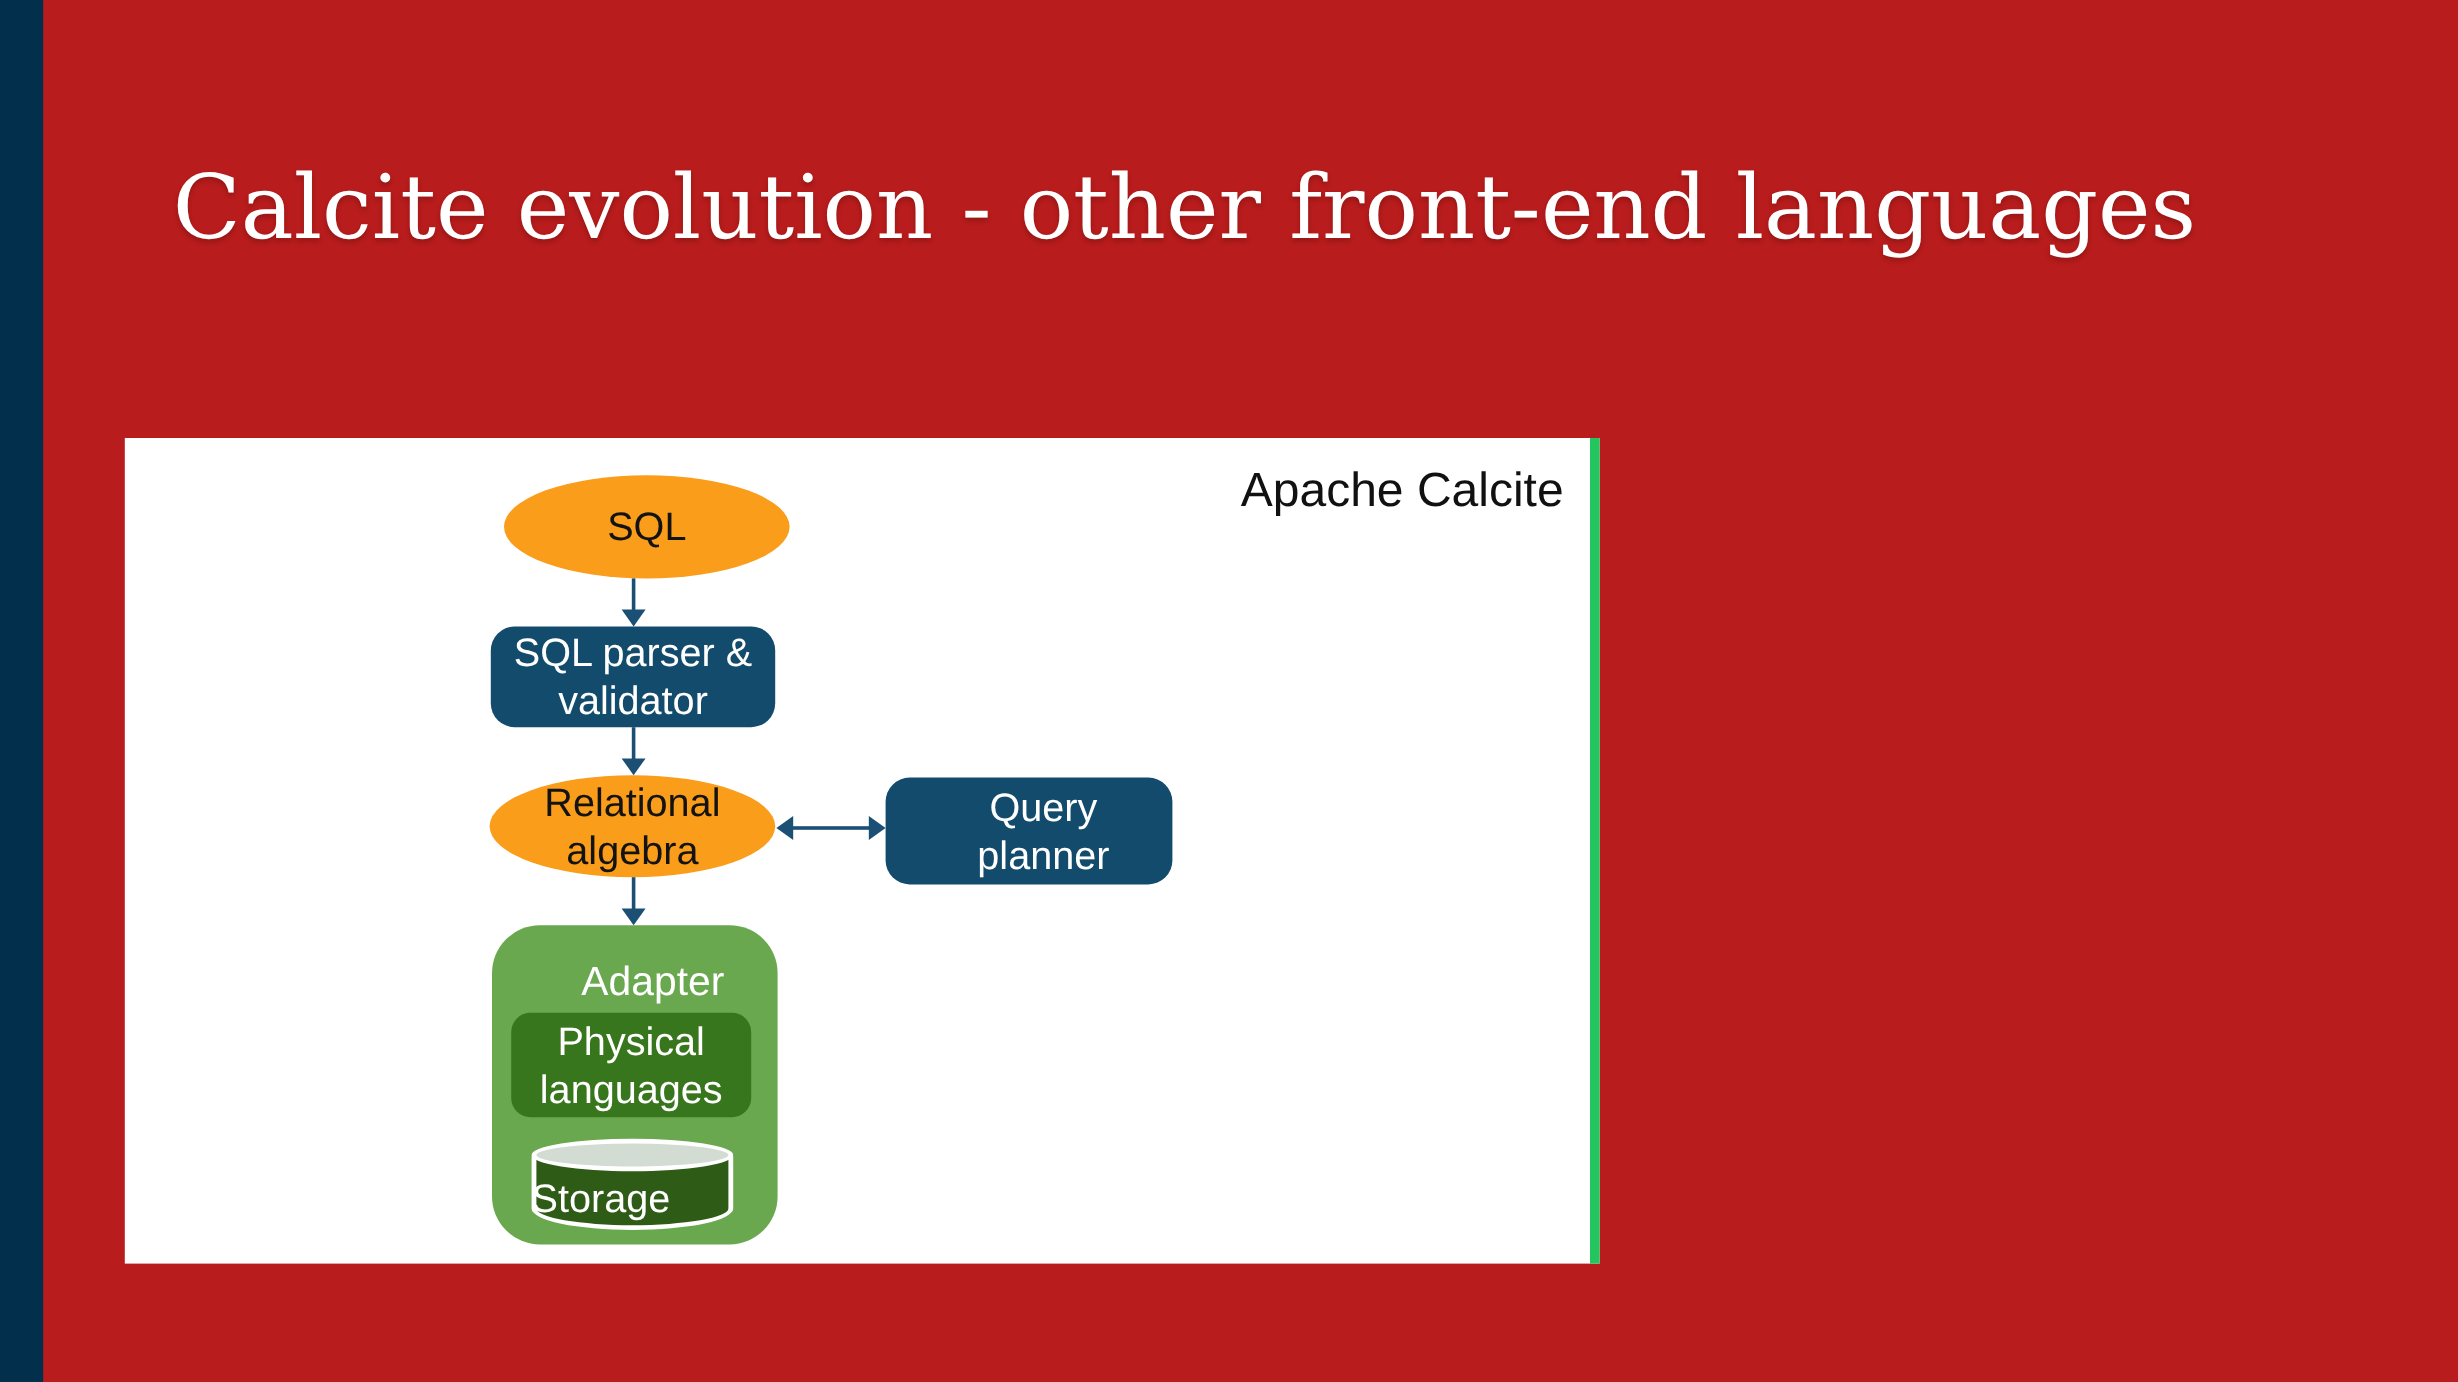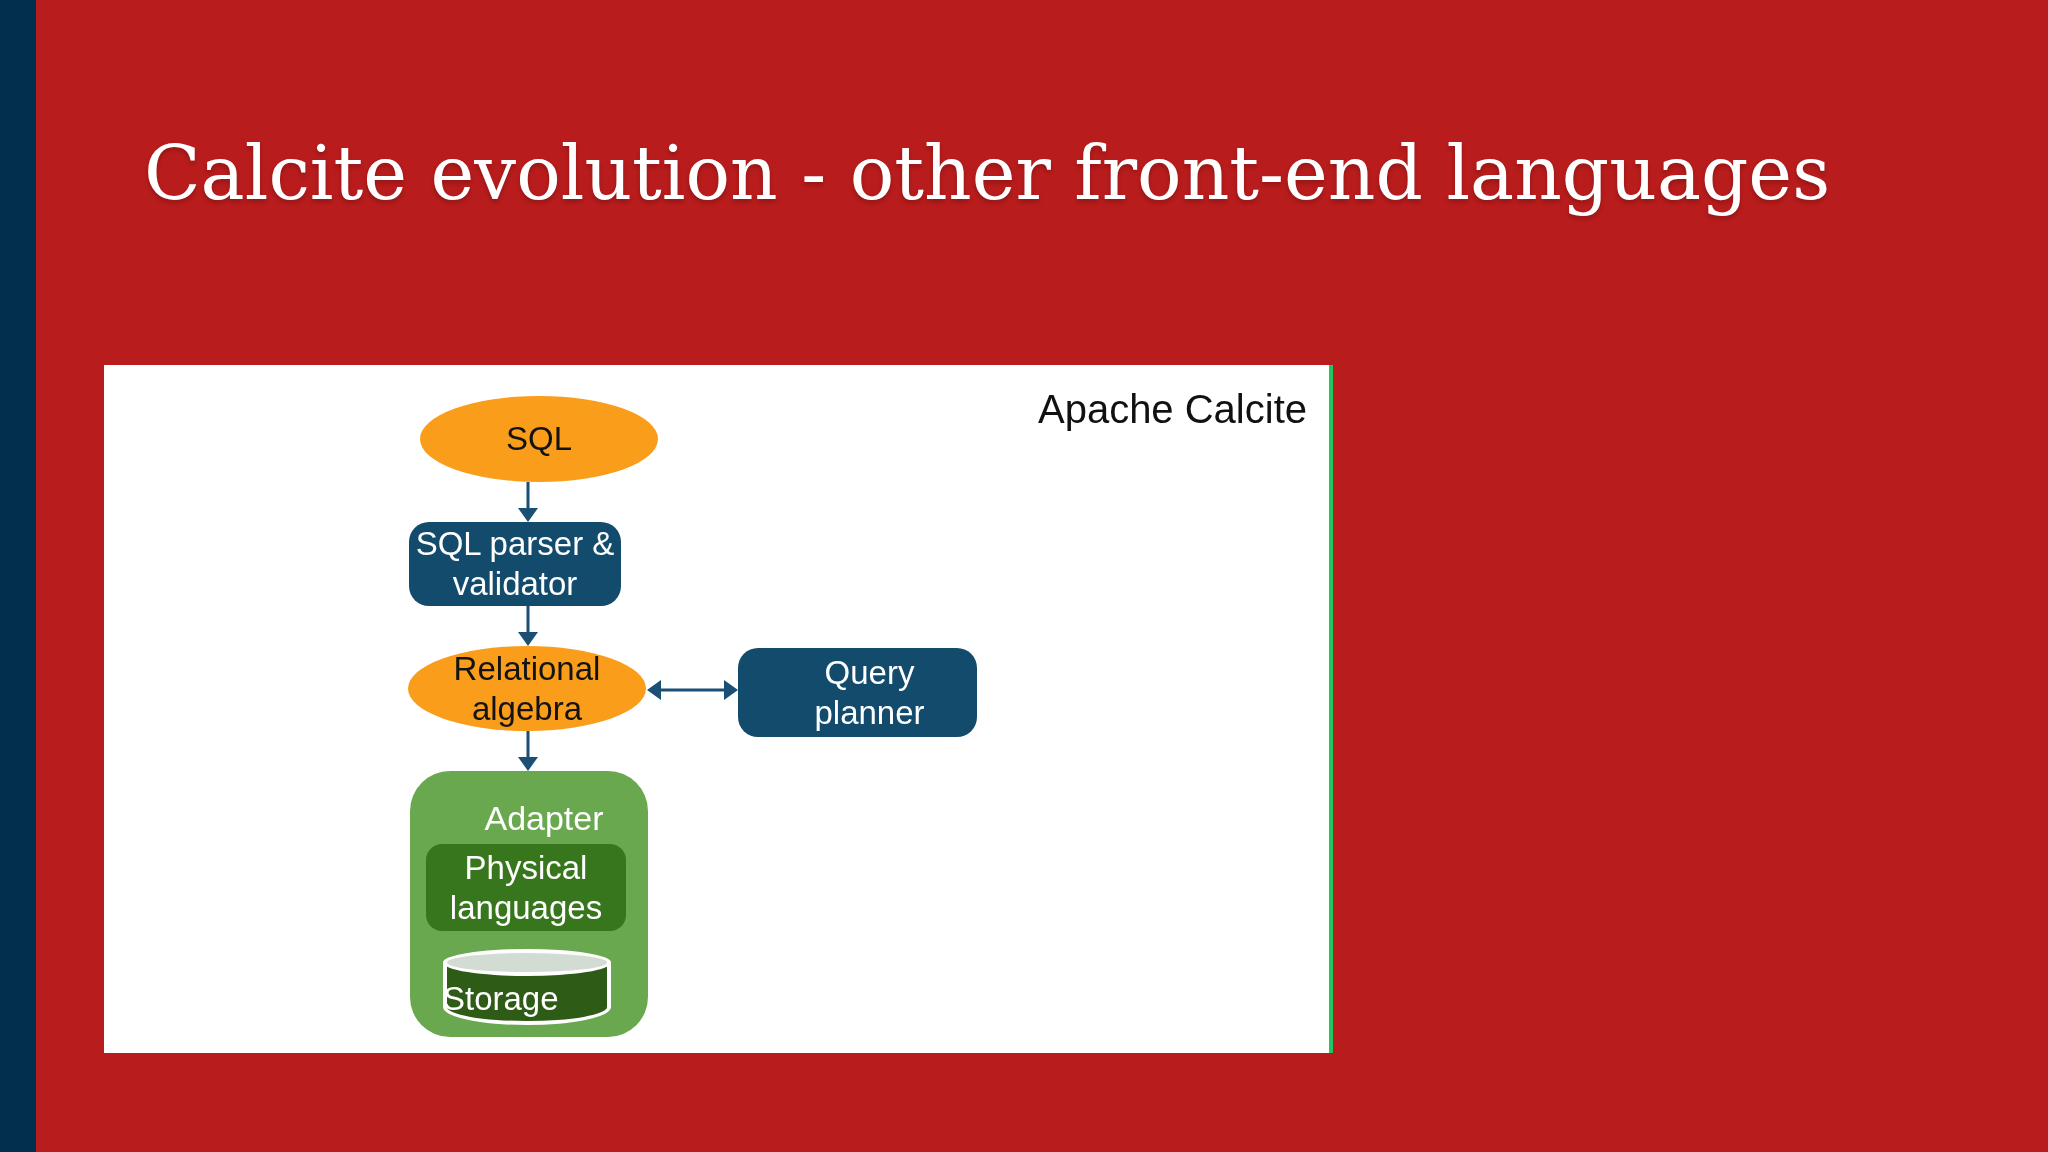--- a/index.html
+++ b/index.html
@@ -24,21 +24,21 @@
     white-space: nowrap;
     text-shadow: 0 3px 4px rgba(0,0,0,0.22);
   }
   .panel {
     position: absolute;
     left: 68px;
     top: 365px;
     width: 1229px;
     height: 688px;
     background: #ffffff;
-    border-right: 4px solid #22c55e;
+    border-right: 8px solid #22c55e;
   }
   .apache-label {
     position: absolute;
     top: 22px;
     right: 22px;
     font-size: 40px;
     color: #111111;
   }
   .node {
     position: absolute;
@@ -54,21 +54,21 @@
     background: #F99D1A;
     color: #131313;
     border-radius: 50%;
   }
   .navy-box {
     background: #134B6C;
     color: #ffffff;
     border-radius: 20px;
   }
   .sql-node        { left: 316px; top: 31px;  width: 238px; height: 86px; }
-  .parser-node     { left: 305px; top: 157px; width: 212px; height: 84px; }
+  .parser-node     { left: 305px; top: 157px; width: 237px; height: 84px; }
   .algebra-node    { left: 304px; top: 281px; width: 238px; height: 85px; }
   .query-node      { left: 634px; top: 283px; width: 239px; height: 89px; padding-left: 24px; }
 
   
   .arrow-v {
     position: absolute;
     width: 20px;
     transform: translateX(-10px);
   }
   .arrow-v .shaft {

